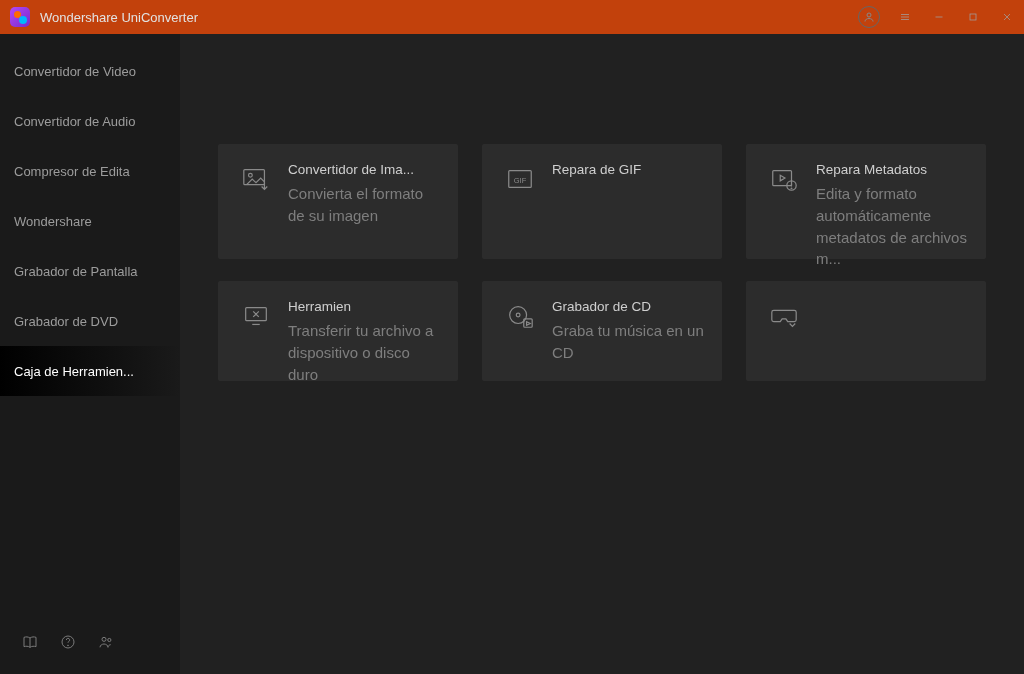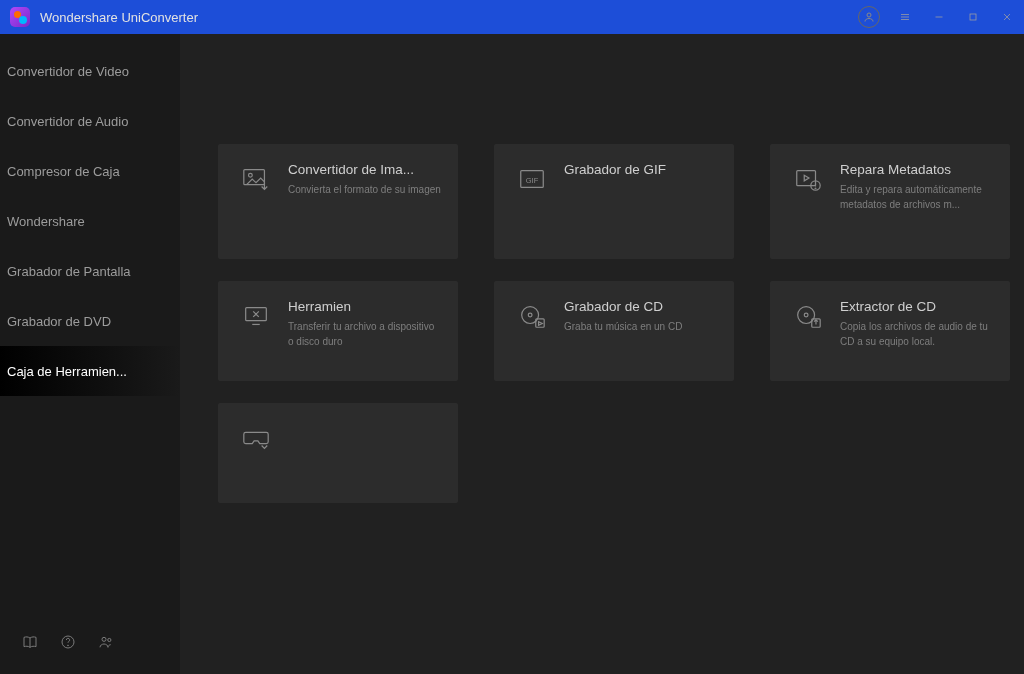--- a/index.html
+++ b/index.html
@@ -1,43 +1,43 @@
 <!DOCTYPE html>
 <html><head>
 <meta charset="utf-8">
 <style>
   * { box-sizing: border-box; margin: 0; padding: 0; }
   html, body { width: 1024px; height: 674px; overflow: hidden; background: #1a1a1a; font-family: "Segoe UI", Arial, sans-serif; }
   .app { width: 1024px; height: 674px; display: flex; flex-direction: column; background: #1d1d1d; }
-  .titlebar { height: 34px; display: flex; align-items: center; background: #1d4ed8; padding-left: 10px; }
+  .titlebar { height: 34px; display: flex; align-items: center; background: #c2410c; padding-left: 10px; }
   .logo { width: 20px; height: 20px; border-radius: 5px; background: linear-gradient(135deg, #b249f8 0%, #7928ca 100%); position: relative; margin-right: 10px; }
   .logo::before { content: ""; position: absolute; left: 4px; top: 4px; width: 7px; height: 7px; border-radius: 50%; background: #ff6b00; }
   .logo::after { content: ""; position: absolute; right: 3px; bottom: 3px; width: 8px; height: 8px; border-radius: 50%; background: #00b8ff; }
   .titlebar-title { color: #e2e2e2; font-size: 13px; font-weight: 400; }
   .titlebar-right { margin-left: auto; display: flex; align-items: center; }
   .user-circle { width: 22px; height: 22px; border-radius: 50%; border: 1px solid #666; display: flex; align-items: center; justify-content: center; margin-right: 8px; }
   .user-circle svg { width: 12px; height: 12px; fill: none; stroke: #888; stroke-width: 2; }
   .winbtn { width: 34px; height: 34px; display: flex; align-items: center; justify-content: center; color: #a0a0a0; cursor: pointer; }
   .winbtn svg { width: 12px; height: 12px; stroke: #a0a0a0; stroke-width: 1.5; fill: none; }
   .body { flex: 1; display: flex; min-height: 0; }
   .sidebar { width: 180px; background: #1a1a1a; display: flex; flex-direction: column; padding-top: 12px; }
-  .sidebar-item { height: 50px; display: flex; align-items: center; padding-left: 7px; color: #9c9c9c; font-size: 13px; cursor: pointer; white-space: nowrap; overflow: hidden; text-overflow: ellipsis; }
+  .sidebar-item { height: 50px; display: flex; align-items: center; padding-left: 14px; color: #9c9c9c; font-size: 13px; cursor: pointer; white-space: nowrap; overflow: hidden; text-overflow: ellipsis; }
   .sidebar-item.active { background: linear-gradient(90deg, #000 0%, #1a1a1a 100%); color: #ffffff; font-weight: 400; }
   .sidebar-footer { margin-top: auto; display: flex; gap: 22px; padding: 0 0 20px 22px; }
   .sidebar-footer .fbtn { color: #7a7a7a; cursor: pointer; }
   .sidebar-footer svg { width: 16px; height: 16px; stroke: #7a7a7a; fill: none; stroke-width: 1.5; }
   .main { flex: 1; background: #212121; padding: 110px 28px 0 38px; overflow: auto; }
-  .grid { display: grid; grid-template-columns: repeat(3, 240px); gap: 22px 36px; }
+  .grid { display: grid; grid-template-columns: repeat(3, 240px); gap: 22px 24px; }
   .card { background: #2c2c2c; height: 100px; border-radius: 2px; display: flex; padding: 18px 16px 0 18px; cursor: pointer; }
   .card.tall { height: 115px; }
   .card-icon { width: 40px; flex-shrink: 0; display: flex; justify-content: center; padding-top: 2px; }
   .card-icon svg { width: 30px; height: 30px; stroke: #8a8a8a; fill: none; stroke-width: 1.3; }
   .card-body { flex: 1; min-width: 0; margin-left: 12px; }
   .card-title { color: #cfcfcf; font-size: 13.5px; font-weight: 400; margin-bottom: 6px; white-space: nowrap; overflow: hidden; text-overflow: ellipsis; }
-  .card-desc { color: #7e7e7e; font-size: 10px; line-height: 1.45; }
+  .card-desc { color: #7e7e7e; font-size: 15px; line-height: 1.45; }
 </style>
 </head>
 <body>
 
 <div class="app">
 
   <div class="titlebar">
     <div class="logo"></div>
     <div class="titlebar-title">Wondershare UniConverter</div>
     <div class="titlebar-right">
@@ -71,21 +71,21 @@
           </svg>
       </div>
     </div>
   </div>
 
   <div class="body">
 
     <div class="sidebar">
       <div class="sidebar-item">Convertidor de Video</div>
       <div class="sidebar-item">Convertidor de Audio</div>
-      <div class="sidebar-item">Compresor de Caja</div>
+      <div class="sidebar-item">Compresor de Edita</div>
       <div class="sidebar-item">Wondershare</div>
       <div class="sidebar-item">Grabador de Pantalla</div>
       <div class="sidebar-item">Grabador de DVD</div>
       <div class="sidebar-item active">Caja de Herramien...</div>
 
       <div class="sidebar-footer">
         <div class="fbtn">
           <svg viewBox="0 0 24 24">
               <path d="M3 5c3-1 6-1 9 1 3-2 6-2 9-1v14c-3-1-6-1-9 1-3-2-6-2-9-1V5z"></path>
               <line x1="12" y1="6" x2="12" y2="20"></line>
@@ -128,37 +128,37 @@
         </div>
 
         <div class="card tall">
           <div class="card-icon">
             <svg viewBox="0 0 32 32">
                 <rect x="4" y="7" width="24" height="18" rx="1"></rect>
                 <text x="16" y="20" font-size="8" text-anchor="middle" fill="#8a8a8a" stroke="none" font-family="Arial">GIF</text>
               </svg>
           </div>
           <div class="card-body">
-            <div class="card-title">Grabador de GIF</div>
+            <div class="card-title">Repara de GIF</div>
           </div>
         </div>
 
         <div class="card tall">
           <div class="card-icon">
             <svg viewBox="0 0 32 32">
                 <rect x="4" y="7" width="20" height="16" rx="1"></rect>
                 <polygon points="12,12 12,18 17,15"></polygon>
                 <circle cx="24" cy="23" r="5"></circle>
                 <line x1="24" y1="21" x2="24" y2="24"></line>
                 <circle cx="24" cy="26" r="0.4" fill="#8a8a8a"></circle>
               </svg>
           </div>
           <div class="card-body">
             <div class="card-title">Repara Metadatos</div>
-            <div class="card-desc">Edita y repara automáticamente metadatos de archivos m...</div>
+            <div class="card-desc">Edita y formato automáticamente metadatos de archivos m...</div>
           </div>
         </div>
 
         <div class="card">
           <div class="card-icon">
             <svg viewBox="0 0 32 32">
                 <rect x="5" y="7" width="22" height="14" rx="1"></rect>
                 <line x1="12" y1="25" x2="20" y2="25"></line>
                 <path d="M13 11l3 3-3 3M19 17l-3-3 3-3"></path>
               </svg>
@@ -177,34 +177,20 @@
                 <rect x="20" y="19" width="9" height="9" rx="1"></rect>
                 <polygon points="23,22 23,26 27,24"></polygon>
               </svg>
           </div>
           <div class="card-body">
             <div class="card-title">Grabador de CD</div>
             <div class="card-desc">Graba tu música en un CD</div>
           </div>
         </div>
 
-        <div class="card">
-          <div class="card-icon">
-            <svg viewBox="0 0 32 32">
-                <circle cx="14" cy="15" r="9"></circle>
-                <circle cx="14" cy="15" r="2"></circle>
-                <rect x="20" y="19" width="9" height="9" rx="1"></rect>
-                <path d="M24.5 25v-4M22.5 22l2-2 2 2"></path>
-              </svg>
-          </div>
-          <div class="card-body">
-            <div class="card-title">Extractor de CD</div>
-            <div class="card-desc">Copia los archivos de audio de tu CD a su equipo local.</div>
-          </div>
-        </div>
 
         <div class="card">
           <div class="card-icon">
             <svg viewBox="0 0 32 32">
                 <path d="M5 10h22c1 0 2 1 2 2v8c0 1-1 2-2 2h-7l-2-3h-4l-2 3H5c-1 0-2-1-2-2v-8c0-1 1-2 2-2z"></path>
                 <path d="M22 24l3 3 3-3"></path>
               </svg>
           </div>
         </div>
 

